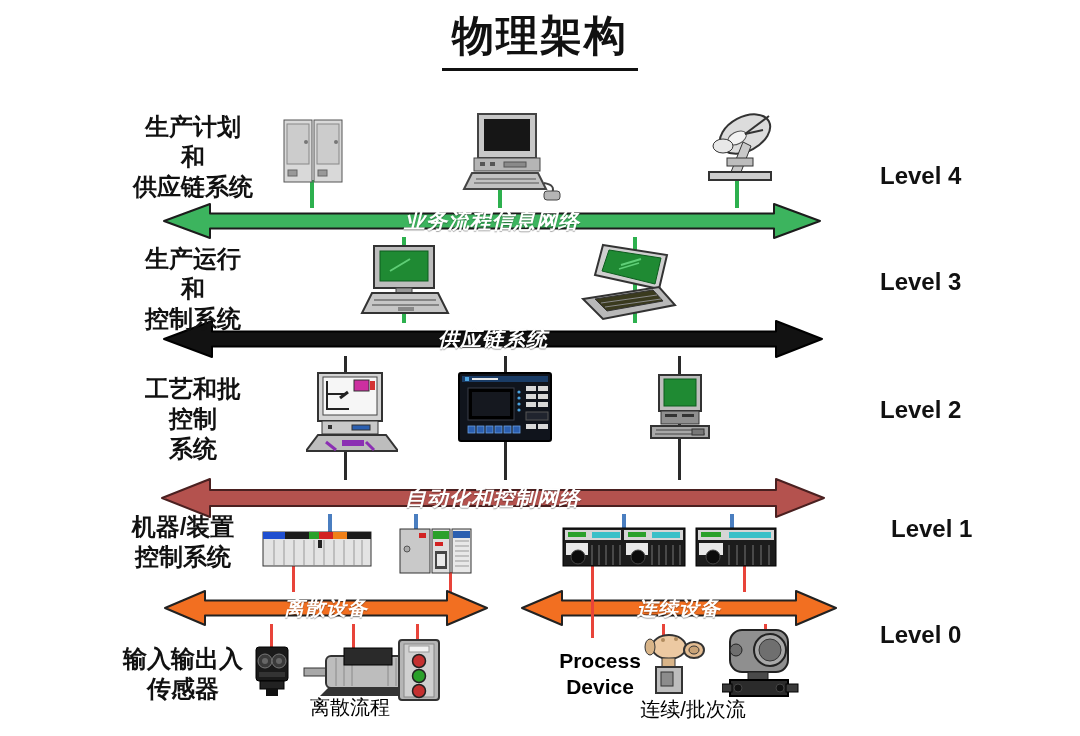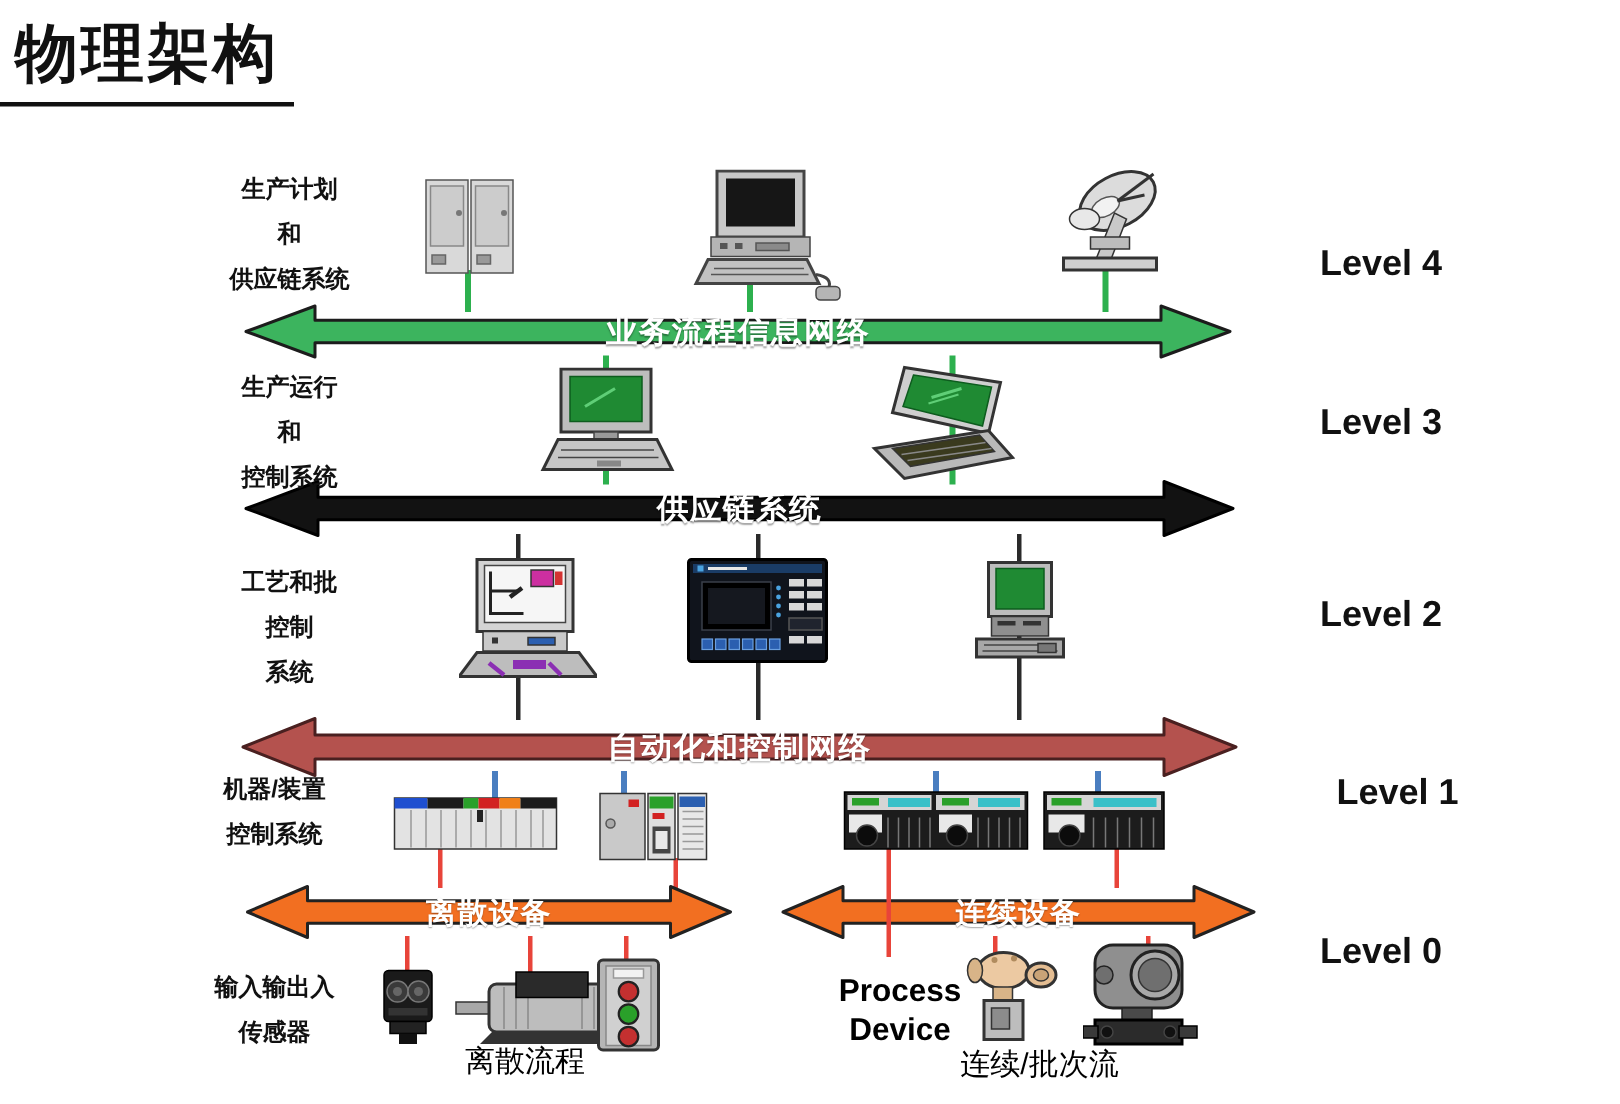--- a/index.html
+++ b/index.html
@@ -1,28 +1,28 @@
 <!DOCTYPE html>
 <html><head>
 <meta charset="utf-8">
 <style>
   html,body{margin:0;padding:0;}
   body{width:1080px;height:736px;background:#ffffff;position:relative;overflow:hidden;
        font-family:"Liberation Sans","DejaVu Sans",sans-serif;}
   .abs{position:absolute;}
   
-  .title{left:0;top:8px;width:1080px;text-align:left;z-index:5;}
+  .title{left:0;top:8px;width:1080px;text-align:center;z-index:5;}
   .title span{display:inline-block;font-size:42px;font-weight:bold;color:#111;
               border-bottom:3px solid #111;padding:0 10px 4px 10px;letter-spacing:2px;}
   
-  .sideLabel{width:210px;text-align:center;font-size:16px;font-weight:bold;color:#111;
+  .sideLabel{width:210px;text-align:center;font-size:24px;font-weight:bold;color:#111;
              line-height:30px;white-space:pre-line;z-index:5;}
   .lvlLabel{left:880px;width:140px;font-size:24px;font-weight:bold;color:#111;z-index:5;}
   
-  .net{z-index:2;}
+  .net{z-index:2;font-style:italic;}
   .net svg{display:block;}
   .netLabel{position:absolute;left:0;top:0;width:100%;height:100%;display:flex;
             align-items:center;justify-content:center;color:#fff;font-weight:bold;
             font-size:21px;letter-spacing:1px;text-shadow:0 1px 1px rgba(0,0,0,.35);}
   
   .link{z-index:1;}
   .link.over{z-index:3;}
   .lnGreen{background:#2db04e;width:4px;}
   .lnBlack{background:#2a2a2a;width:3px;}
   .lnBlue{background:#4a7ec0;width:4px;}

